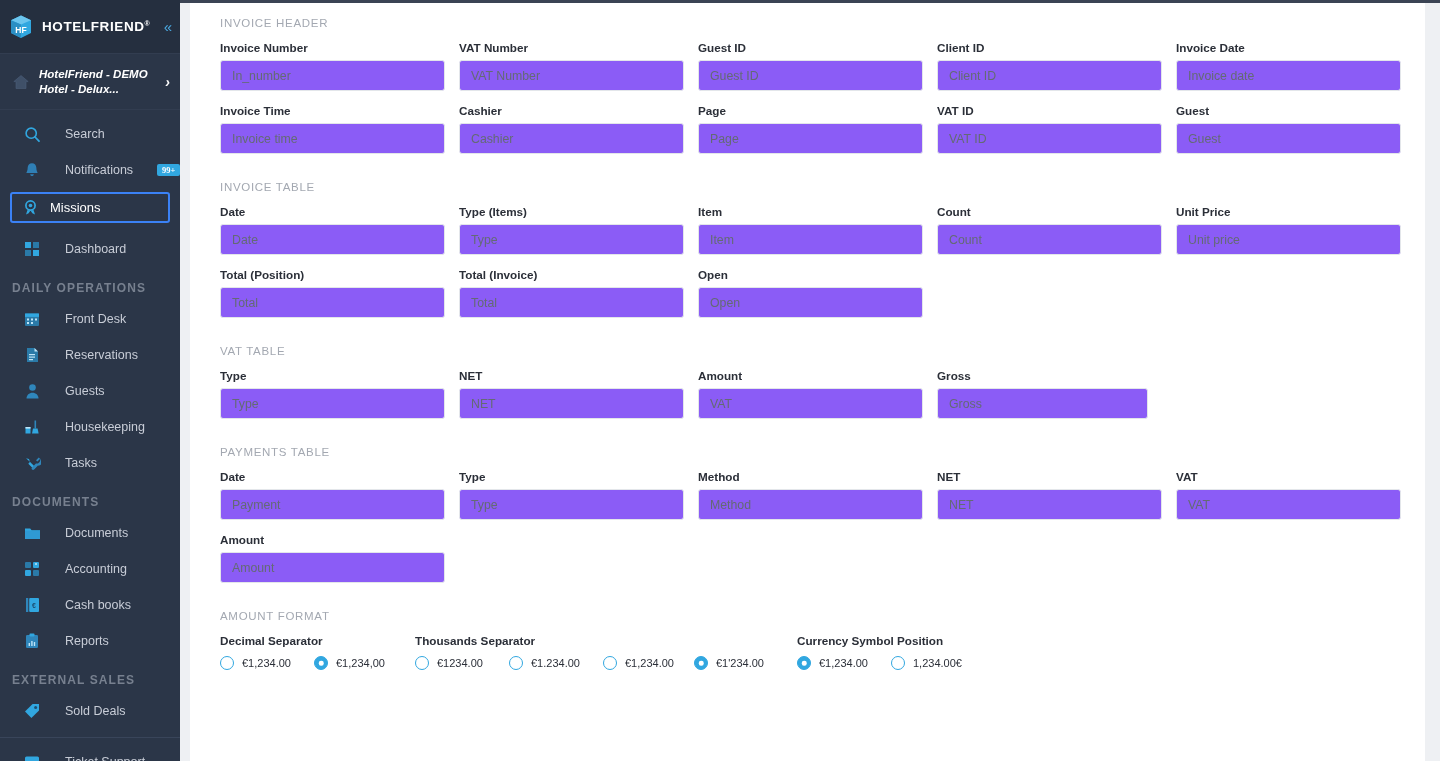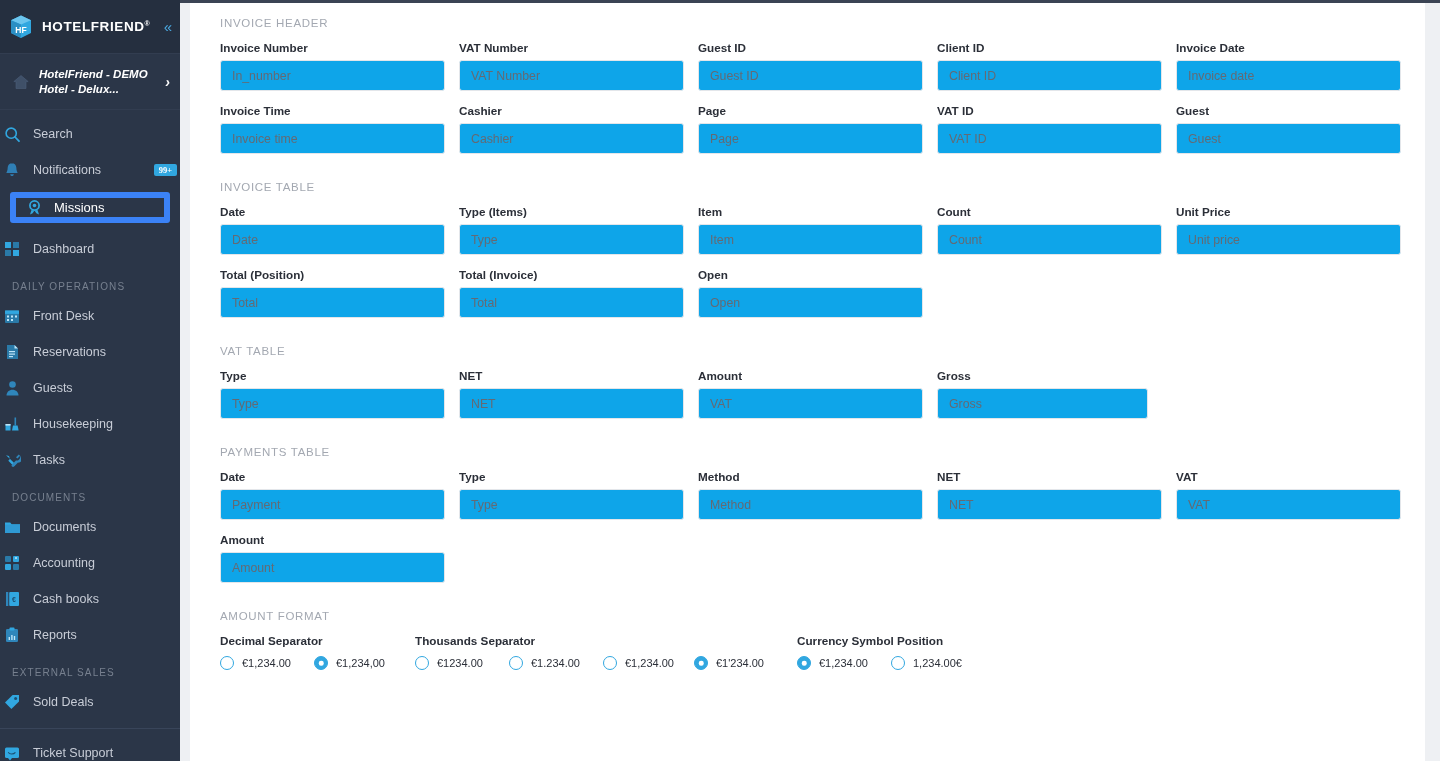--- a/index.html
+++ b/index.html
@@ -44,43 +44,43 @@
     font-style: italic;
   }
   .sb-hotel .htxt {
     flex: 1; font-size: 11.5px; line-height: 15px; color: #ffffff; font-weight: bold;
   }
   .sb-hotel .chev { color: #ffffff; font-size: 14px; font-weight: bold; }
 
   .sb-scroll { flex: 1; overflow: hidden; padding-top: 6px; }
 
   .sb-item {
-    display: flex; align-items: center; gap: 12px;
-    height: 36px; padding: 0 3px;
+    display: flex; align-items: center; gap: 24px;
+    height: 36px; padding: 0 23px;
     font-size: 12.5px; color: #c8cdd7;
     cursor: pointer; white-space: nowrap;
   }
   .sb-item .lbl { flex: 1; }
   .sb-ico { width: 18px; height: 18px; flex: 0 0 18px; display: flex; align-items: center; justify-content: center; }
   .sb-ico svg { display: block; }
 
   .badge {
     background: #31a7e0; color: #fff; font-size: 8.5px; font-weight: bold;
     border-radius: 2px; padding: 2px 5px; line-height: 1; font-family: Liberation Serif, serif;
   }
   .sb-missions {
     margin: 4px 10px 8px 10px;
-    border: 6px solid #3b82f6; border-radius: 3px;
+    border: 2px solid #3b82f6; border-radius: 3px;
     height: 31px; display: flex; align-items: center; gap: 11px;
     padding: 0 9px; cursor: pointer;
   }
   .sb-missions .lbl { font-size: 13px; color: #ffffff; }
   .sb-section {
-    font-size: 10px; letter-spacing: 1.1px; color: #77808f;
-    padding: 14px 12px 6px 12px; font-weight: normal;
+    font-size: 12px; letter-spacing: 1.1px; color: #77808f;
+    padding: 14px 12px 6px 12px; font-weight: bold;
   }
   .sb-divider { height: 1px; background: #39455a; margin: 8px 0 0 0; }
 
   
   .main-wrap {
     flex: 1; height: 761px; position: relative;
     background: #eef0f3;
     overflow: hidden;
     padding-left: 8px;
   }
@@ -102,21 +102,21 @@
     column-gap: 14px; row-gap: 0;
   }
   .field { width: 225px; margin-bottom: 13px; }
   .flabel {
     font-size: 11.7px; font-weight: bold; color: #2b2f38;
     margin-bottom: 6px; display: block; white-space: nowrap;
   }
   .finput {
     width: 100%; height: 31px;
     border: 1px solid #e3e6ea; border-radius: 3px;
-    background: #0ea5e9; font-size: 12.3px;
+    background: #8b5cf6; font-size: 12.3px;
     color: #2b2f38;
     padding: 0 11px;
     font-family: "Liberation Sans", sans-serif;
     outline: none;
   }
   .finput::placeholder { color: #646a74; opacity: 1; }
 
   
   .radio-groups { display: flex; align-items: flex-start; }
   .rgroup { margin-right: 0; }

